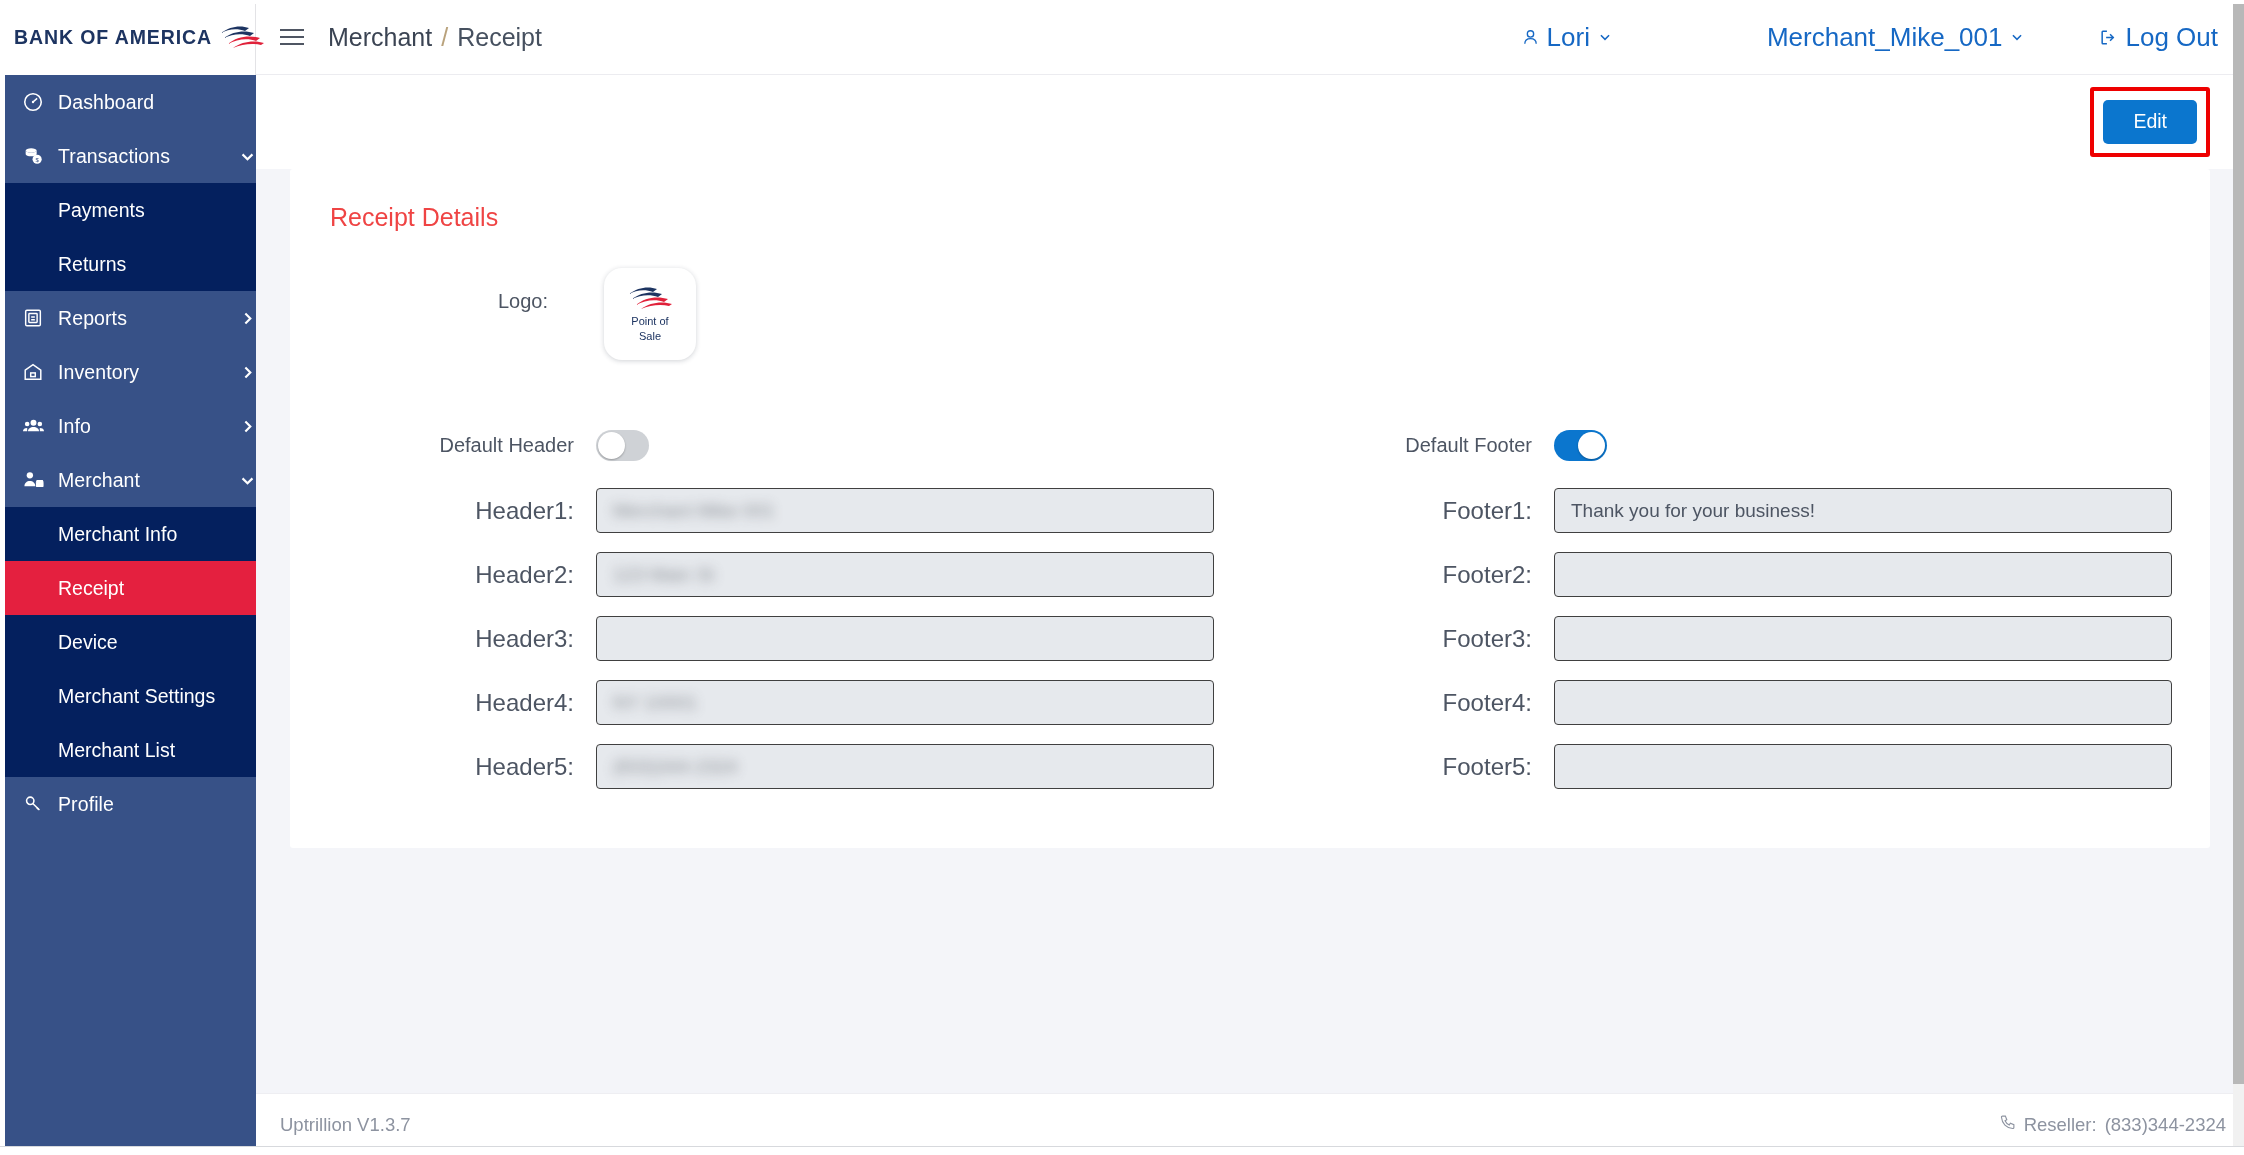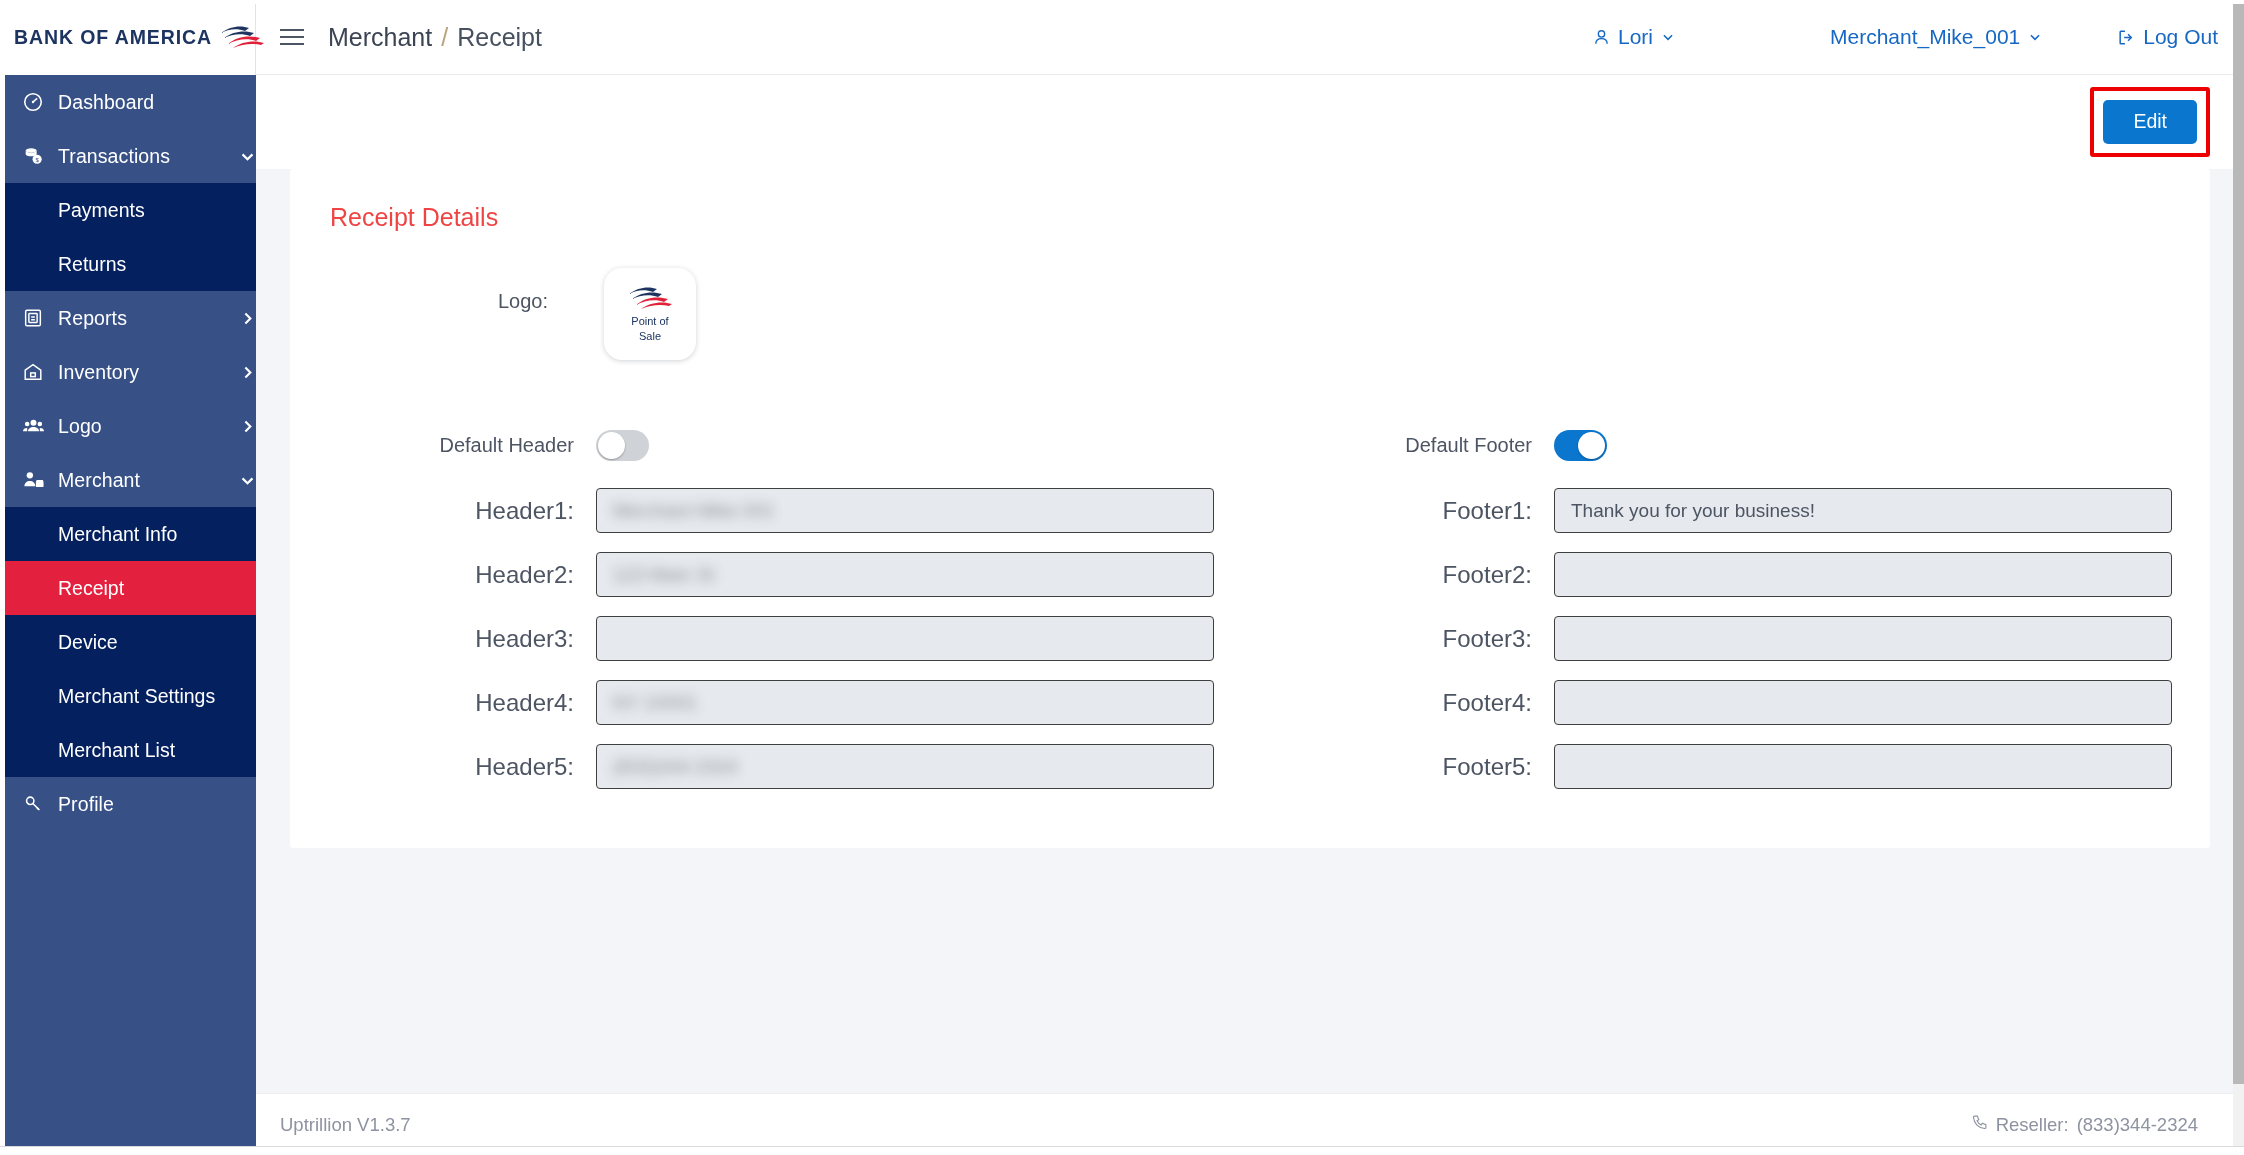--- a/index.html
+++ b/index.html
@@ -119,21 +119,21 @@
   }
   .crumb .c-parent { color: #3b4453; cursor: pointer; }
   .crumb .c-sep { color: #b9a27c; margin: 0 9px; }
   .crumb .c-current { color: #46505f; }
 
   .topbar-spacer { flex: 1; }
 
   .tb-link {
     display: flex; align-items: center;
     color: #1668c4;
-    font-size: 21px;
+    font-size: 26px;
     cursor: pointer;
     white-space: nowrap;
   }
   .tb-link .tb-ico { display: flex; align-items: center; margin-right: 7px; }
   .tb-link .tb-chev { margin-left: 8px; display: flex; align-items: center; }
 
   .tb-user { margin-right: 0px; }
   .gap-a { width: 155px; }
   .gap-b { width: 75px; }
 
@@ -296,21 +296,21 @@
   }
 
   
   .pagefooter {
     height: 62px;
     min-height: 62px;
     background: #ffffff;
     display: flex;
     align-items: center;
     justify-content: space-between;
-    padding: 0 46px 0 24px;
+    padding: 0 18px 0 24px;
     border-top: 1px solid #eeeef2;
   }
   .pf-left { font-size: 18.5px; color: #8d93a0; }
   .pf-right {
     display: flex; align-items: flex-end; gap: 8px;
     font-size: 18.5px; color: #8d93a0;
   }
 
   
   .win-top {
@@ -433,21 +433,21 @@
         <span class="ico">
           <svg width="23" height="23" viewBox="0 0 24 24" fill="#fff">
             <circle cx="12" cy="8" r="3.1"></circle>
             <circle cx="5.4" cy="9.4" r="2.4"></circle>
             <circle cx="18.6" cy="9.4" r="2.4"></circle>
             <path d="M6.2 17 c0-3 2.6-4.6 5.8-4.6 s5.8 1.6 5.8 4.6 z"></path>
             <path d="M1 17 c0-2.3 1.8-3.5 4.4-3.5 v3.5 z"></path>
             <path d="M23 17 c0-2.3-1.8-3.5-4.4-3.5 v3.5 z"></path>
           </svg>
         </span>
-        <span class="lbl">Logo</span>
+        <span class="lbl">Info</span>
         <span class="chev">
           <svg width="17" height="17" viewBox="0 0 24 24" fill="none" stroke="#fff" stroke-width="3">
               <path d="M9 5 L16 12 L9 19"></path>
             </svg>
         </span>
       </div>
 
       <div class="nav-item">
         <span class="ico">
           <svg width="23" height="23" viewBox="0 0 24 24" fill="#fff">

